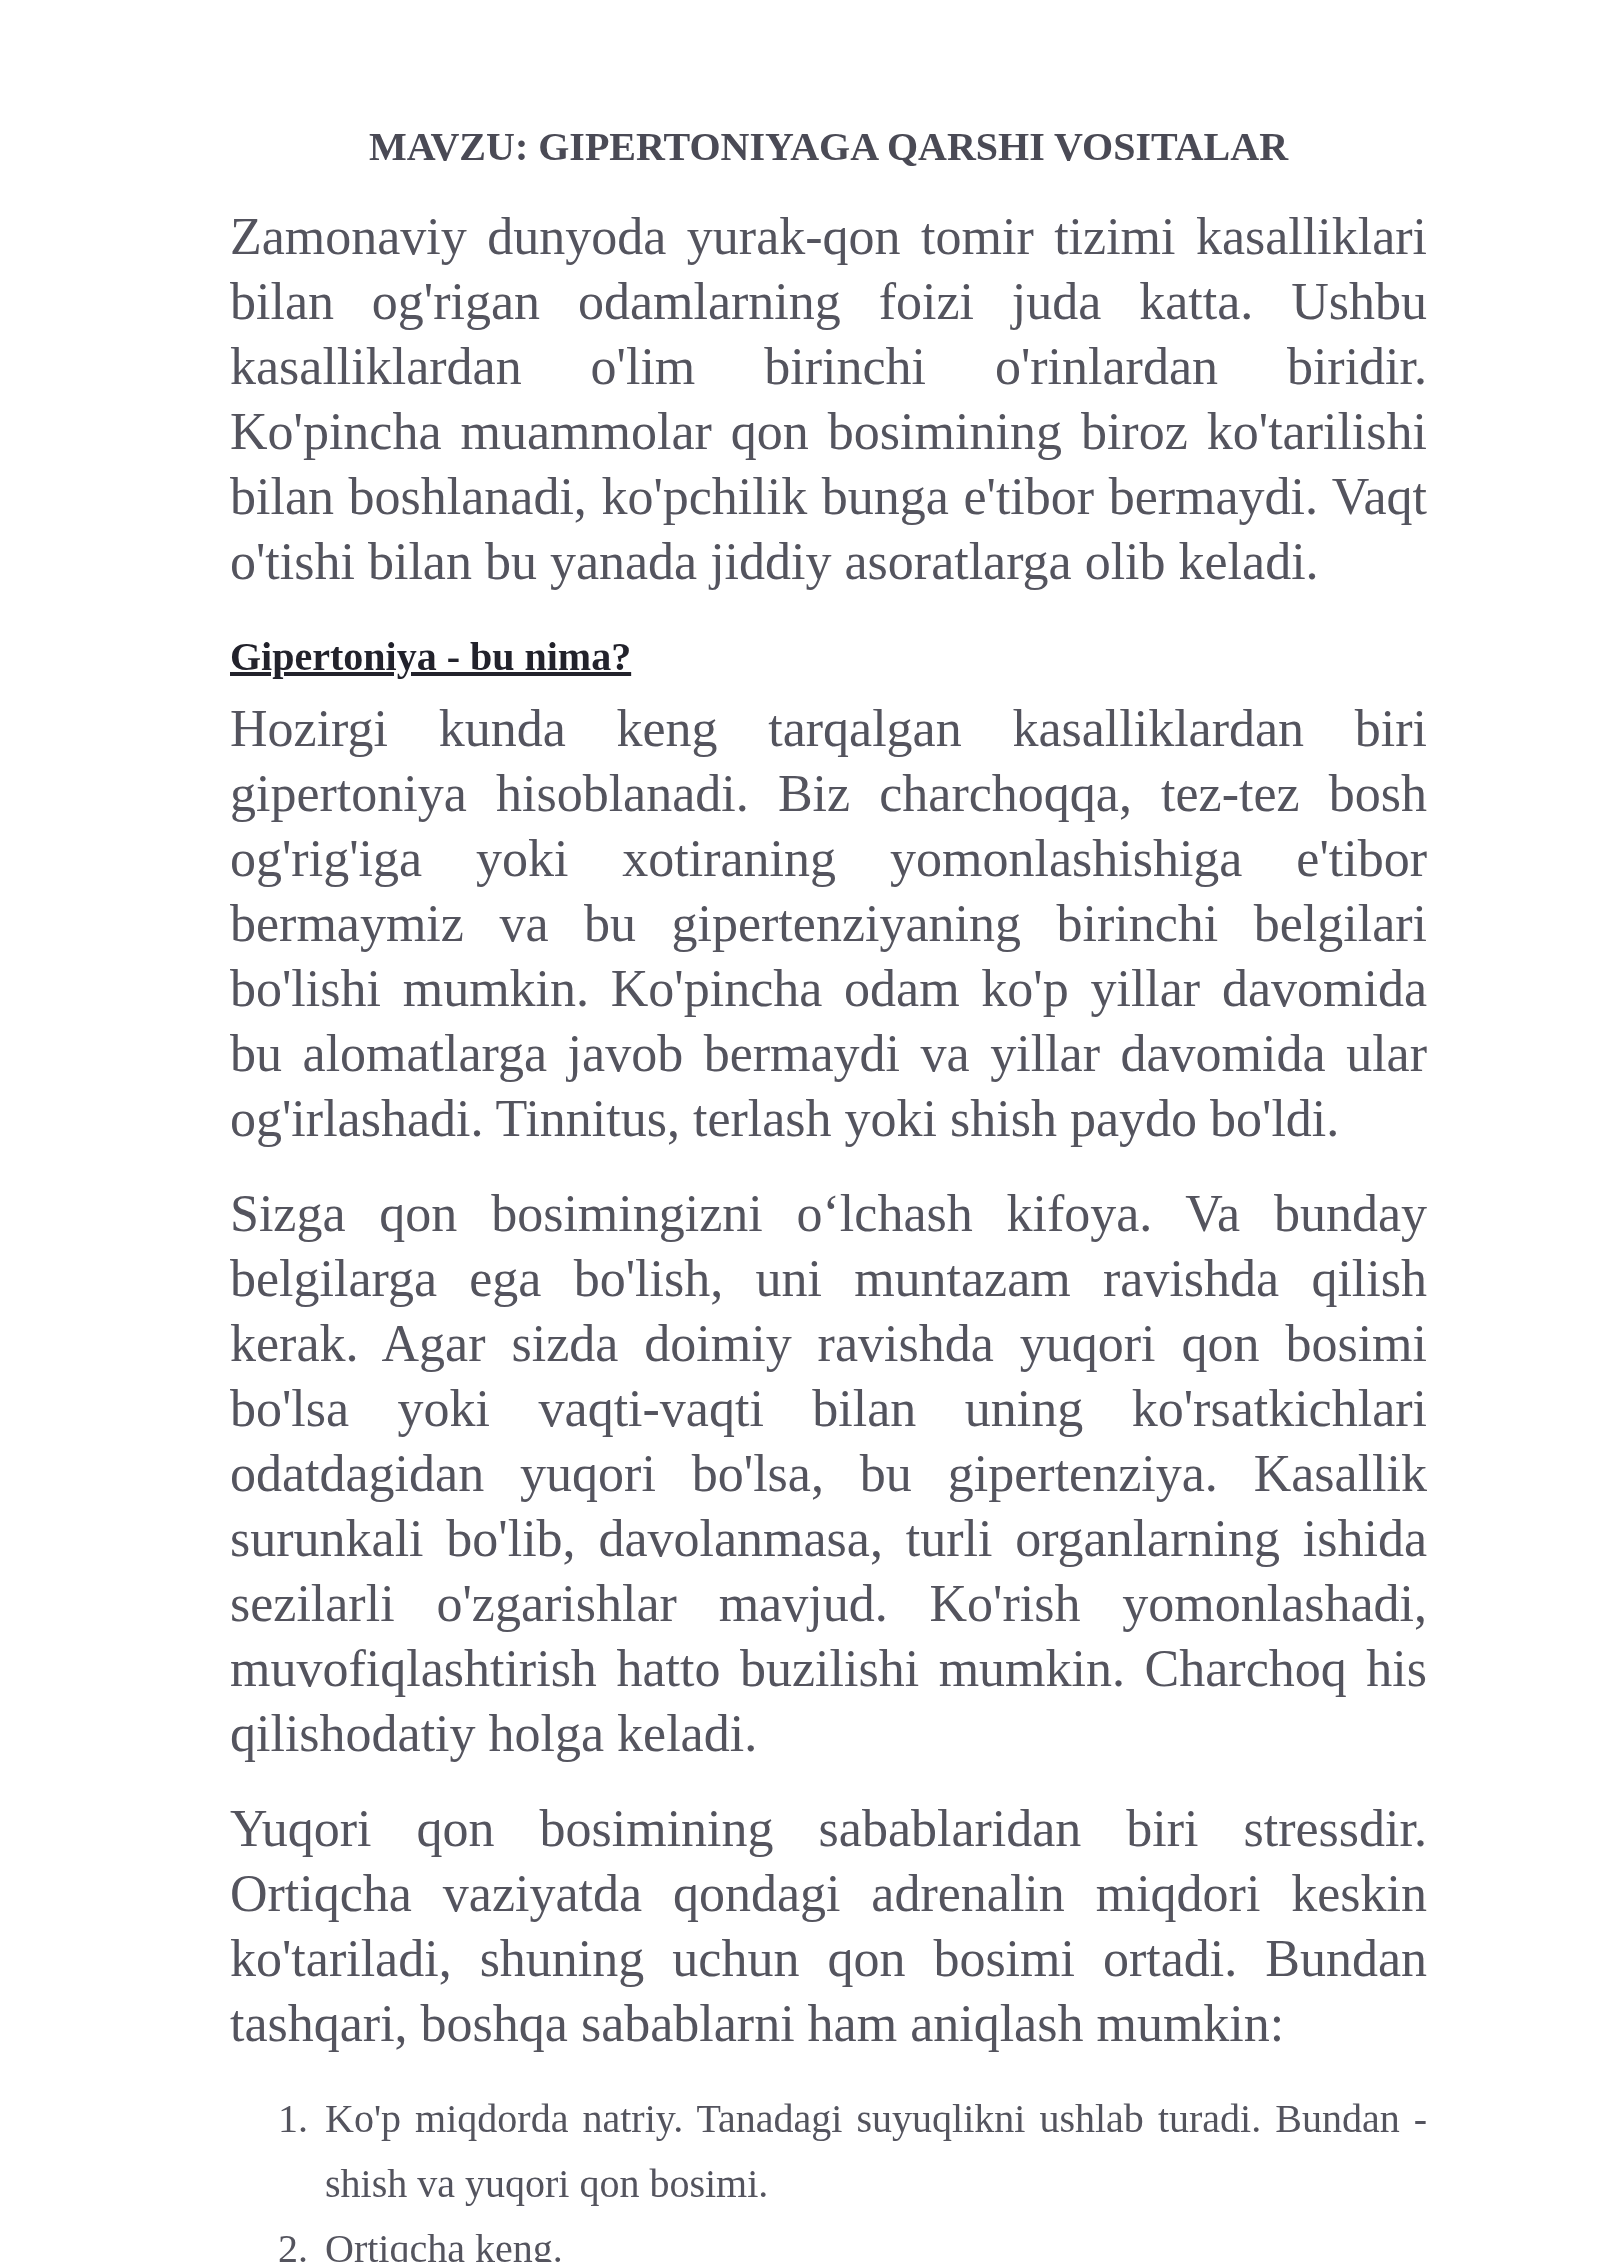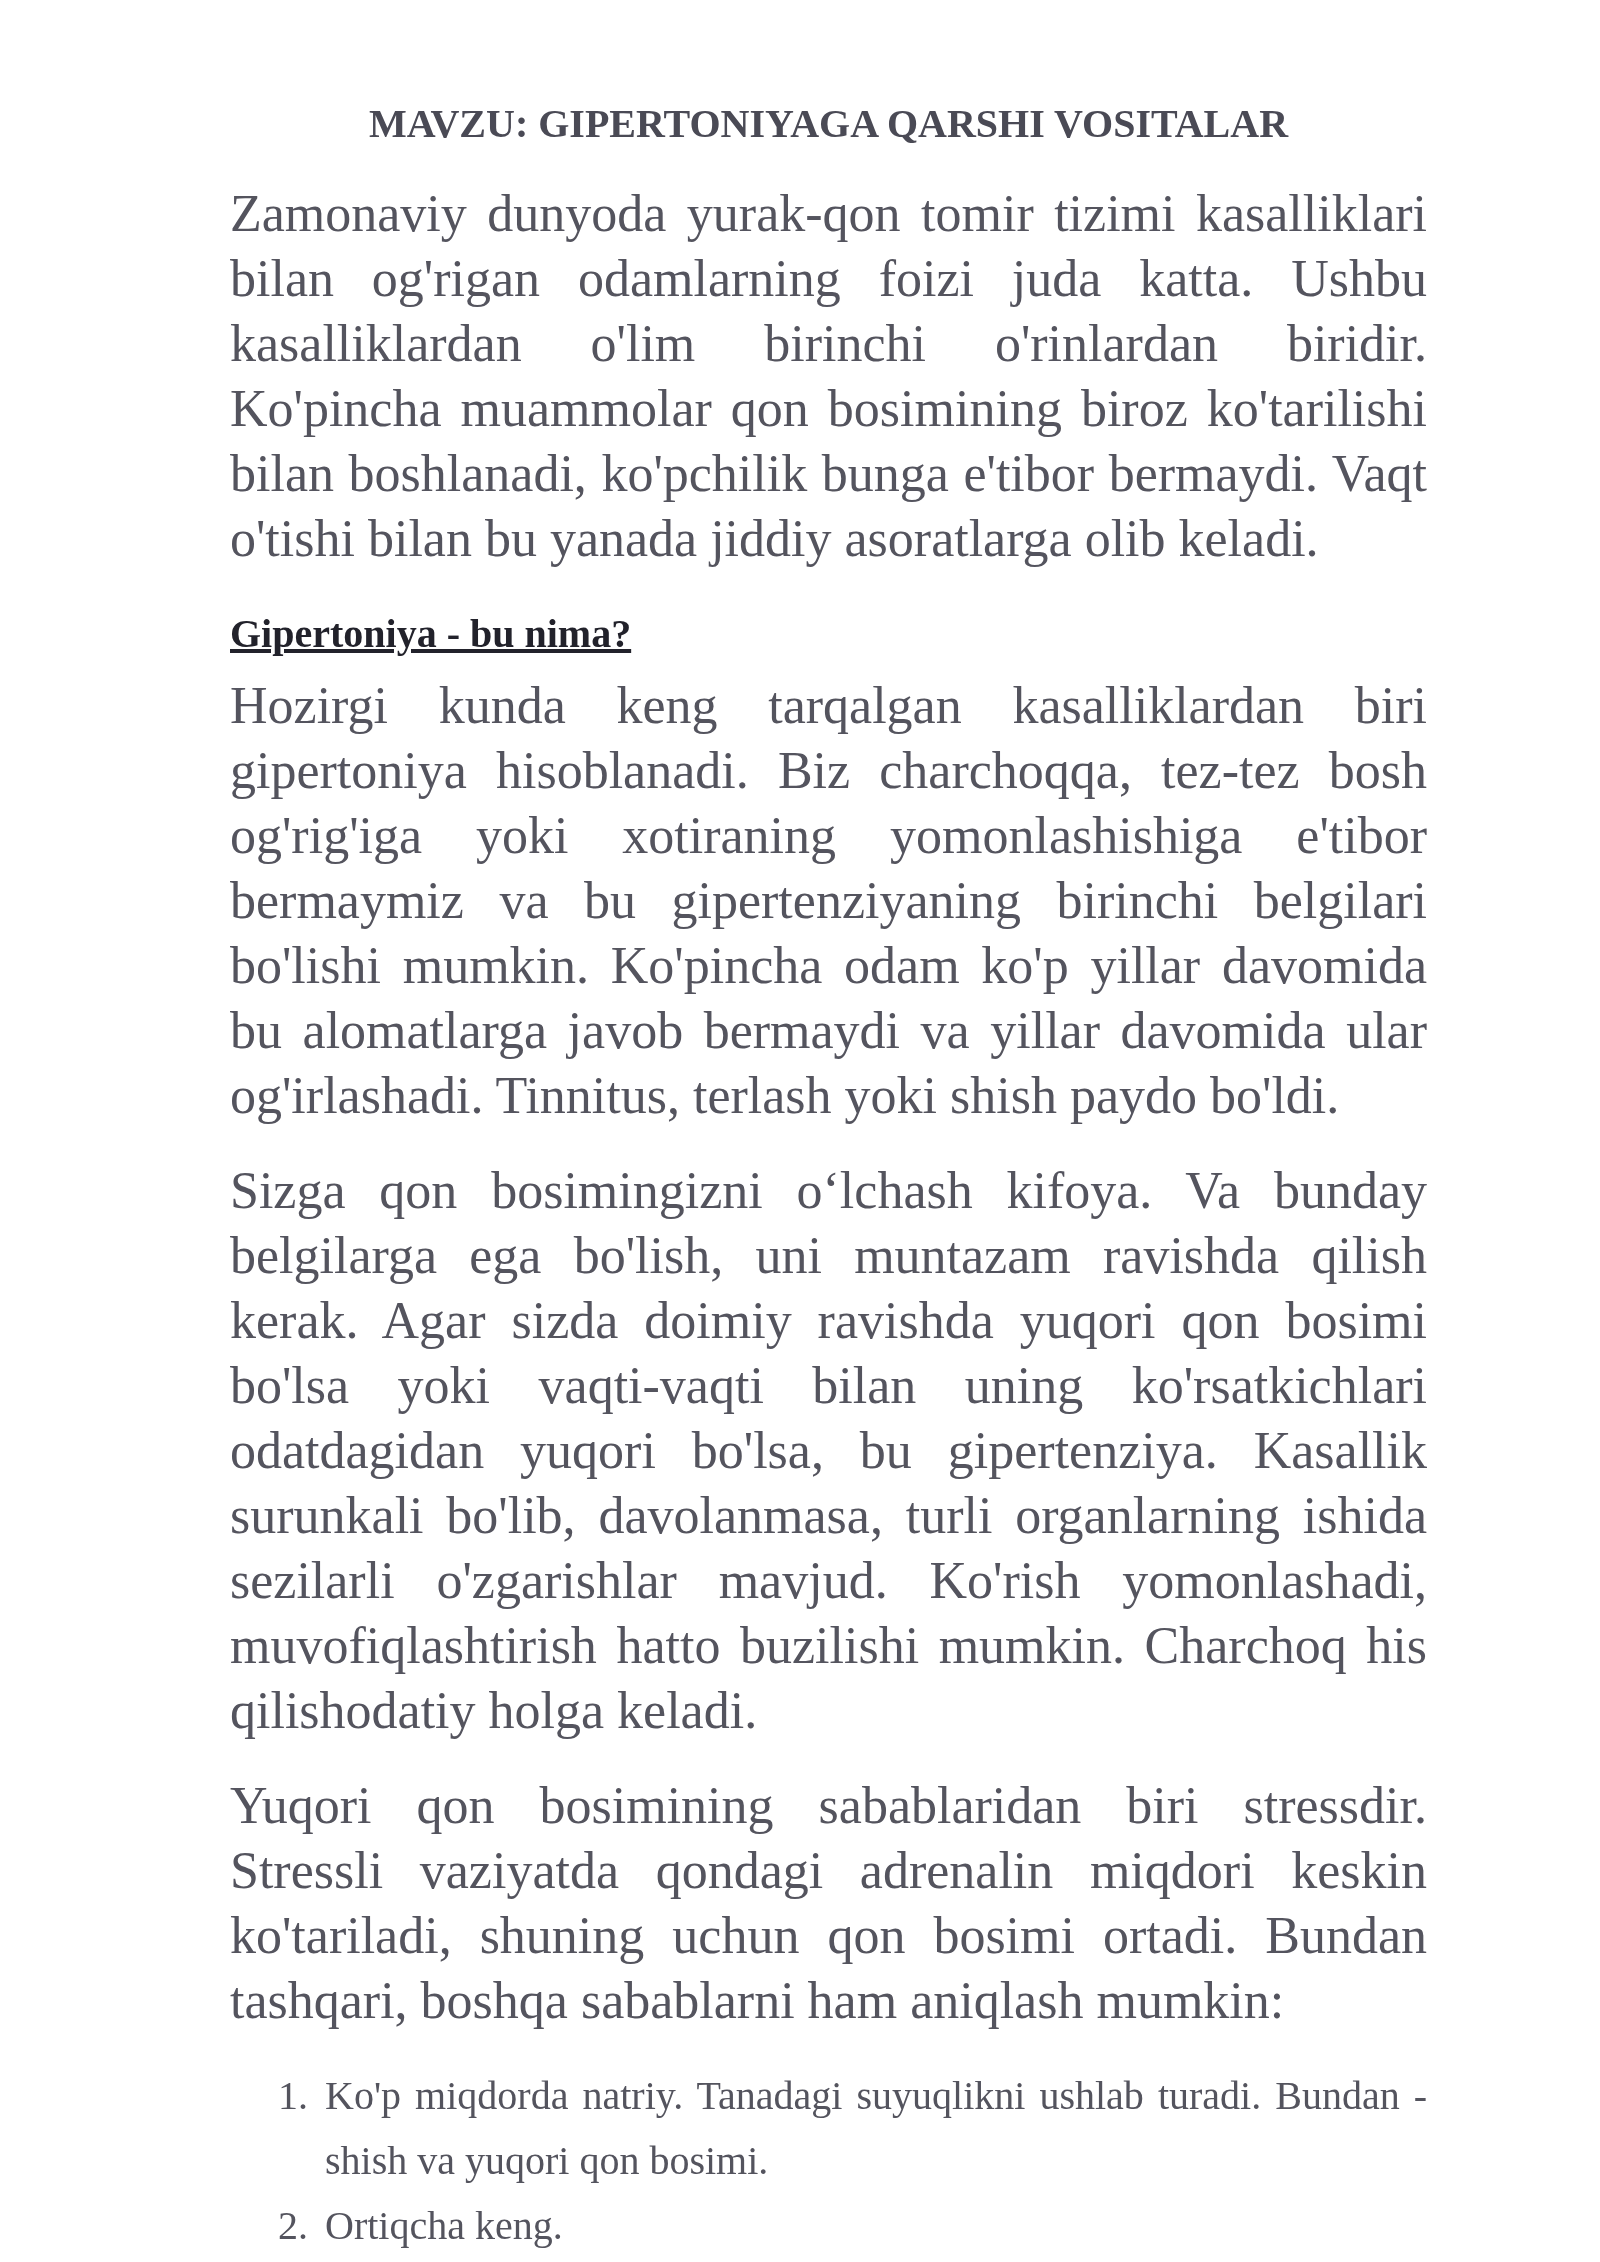--- a/index.html
+++ b/index.html
@@ -10,21 +10,21 @@
   body {
     width: 1600px;
     height: 2262px;
     overflow: hidden;
     font-family: "Liberation Serif", serif;
   }
   .doc-page {
     box-sizing: border-box;
     width: 1600px;
     height: 1937px;
-    padding: 91px 173px 0 230px;
+    padding: 114px 173px 0 230px;
     background: #ffffff;
   }
   .doc-title {
     font-family: "Liberation Serif", serif;
     font-weight: 700;
     font-size: 40px;
     line-height: 65px;
     color: #4a4a55;
     text-align: center;
     margin: 0 0 25px 0;
@@ -80,21 +80,21 @@
 
   <p class="doc-para">Zamonaviy dunyoda yurak-qon tomir tizimi kasalliklari bilan og'rigan odamlarning foizi juda katta. Ushbu kasalliklardan o'lim birinchi o'rinlardan biridir. Ko'pincha muammolar qon bosimining biroz ko'tarilishi bilan boshlanadi, ko'pchilik bunga e'tibor bermaydi. Vaqt o'tishi bilan bu yanada jiddiy asoratlarga olib keladi.</p>
 
   <h2 class="doc-heading">Gipertoniya - bu nima?</h2>
 
   <p class="doc-para">Hozirgi kunda keng tarqalgan kasalliklardan biri gipertoniya hisoblanadi. Biz charchoqqa, tez-tez bosh og'rig'iga yoki xotiraning yomonlashishiga e'tibor bermaymiz va bu gipertenziyaning birinchi belgilari bo'lishi mumkin. Ko'pincha odam ko'p yillar davomida bu alomatlarga javob bermaydi va yillar davomida ular og'irlashadi. Tinnitus, terlash yoki shish paydo bo'ldi.</p>
 
   <p class="doc-para">Sizga qon bosimingizni oʻlchash kifoya. Va bunday belgilarga ega bo'lish, uni muntazam ravishda qilish kerak. Agar sizda doimiy ravishda yuqori qon bosimi bo'lsa yoki vaqti-vaqti bilan uning ko'rsatkichlari odatdagidan yuqori bo'lsa, bu gipertenziya. Kasallik surunkali bo'lib, davolanmasa, turli organlarning ishida sezilarli o'zgarishlar mavjud. Ko'rish yomonlashadi, muvofiqlashtirish hatto buzilishi mumkin. Charchoq his qilishodatiy holga keladi.</p>
 
 
-  <p class="doc-para">Yuqori qon bosimining sabablaridan biri stressdir. Stressli vaziyatda qondagi adrenalin miqdori keskin ko'tariladi, shuning uchun qon bosimi ortadi. Bundan tashqari, boshqa sabablarni ham aniqlash mumkin:</p>
+  <p class="doc-para">Yuqori qon bosimining sabablaridan biri stressdir. Ortiqcha vaziyatda qondagi adrenalin miqdori keskin ko'tariladi, shuning uchun qon bosimi ortadi. Bundan tashqari, boshqa sabablarni ham aniqlash mumkin:</p>
 
   <ol class="doc-list">
     <li>
       <span class="li-num">1.</span>
       <span class="li-text">Ko'p miqdorda natriy. Tanadagi suyuqlikni ushlab turadi. Bundan - shish va yuqori qon bosimi.</span>
     </li>
     <li>
       <span class="li-num">2.</span>
       <span class="li-text">Ortiqcha keng.</span>
     </li>

